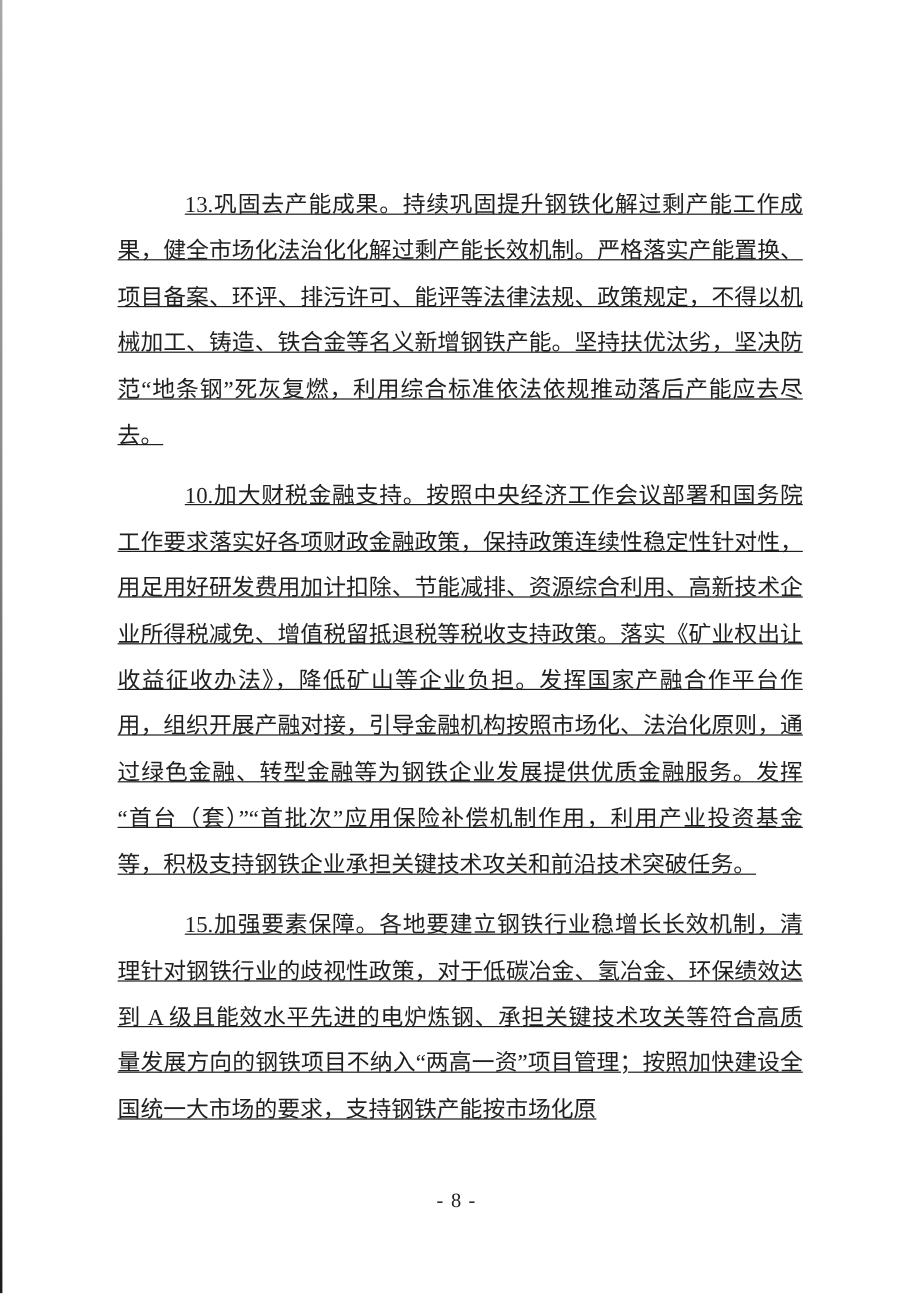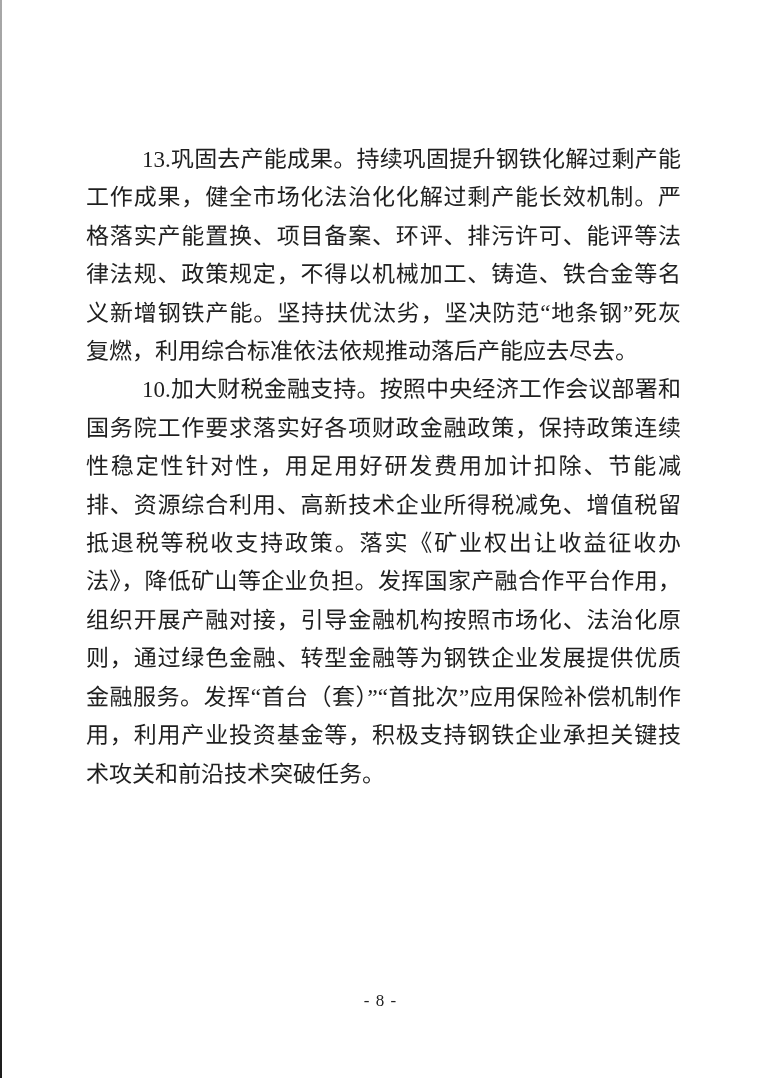--- a/index.html
+++ b/index.html
@@ -26,28 +26,29 @@
     background: linear-gradient(180deg, #a8a8a8 0%, #8c8c8c 35%, #555555 70%, #1b1b1b 100%);
   }
   .doc-body {
     position: absolute;
     left: 86px;
     top: 0;
     width: 595px;
     padding-top: 141px;
   }
   .para {
-    margin: 0;
-    font-size: 23px;
+    margin: 12px;
+    font-size: 19px;
     line-height: 38.4px;
     text-align: justify;
     text-justify: inter-character;
     text-indent: 56px;
     font-weight: 400;
     word-break: normal;
+    text-decoration: underline;
   }
   .page-footer {
     position: absolute;
     left: 0;
     right: 0;
     top: 991px;
     text-align: center;
     font-size: 17px;
     letter-spacing: 1px;
     color: #222222;
@@ -56,17 +57,18 @@
 </head>
 <body>
 
 <div class="page">
 
   <div class="scan-edge"></div>
 
   <main class="doc-body">
     <p class="para">13.巩固去产能成果。持续巩固提升钢铁化解过剩产能工作成果，健全市场化法治化化解过剩产能长效机制。严格落实产能置换、项目备案、环评、排污许可、能评等法律法规、政策规定，不得以机械加工、铸造、铁合金等名义新增钢铁产能。坚持扶优汰劣，坚决防范“地条钢”死灰复燃，利用综合标准依法依规推动落后产能应去尽去。</p>
     <p class="para">10.加大财税金融支持。按照中央经济工作会议部署和国务院工作要求落实好各项财政金融政策，保持政策连续性稳定性针对性，用足用好研发费用加计扣除、节能减排、资源综合利用、高新技术企业所得税减免、增值税留抵退税等税收支持政策。落实《矿业权出让收益征收办法》，降低矿山等企业负担。发挥国家产融合作平台作用，组织开展产融对接，引导金融机构按照市场化、法治化原则，通过绿色金融、转型金融等为钢铁企业发展提供优质金融服务。发挥“首台（套）”“首批次”应用保险补偿机制作用，利用产业投资基金等，积极支持钢铁企业承担关键技术攻关和前沿技术突破任务。</p>
+    <p class="para">15.加强要素保障。各地要建立钢铁行业稳增长长效机制，清理针对钢铁行业的歧视性政策，对于低碳冶金、氢冶金、环保绩效达到 A 级且能效水平先进的电炉炼钢、承担关键技术攻关等符合高质量发展方向的钢铁项目不纳入“两高一资”项目管理；按照加快建设全国统一大市场的要求，支持钢铁产能按市场化原</p>
   </main>
 
   <footer class="page-footer">- 8 -</footer>
 
 </div>
 
 </body></html>

